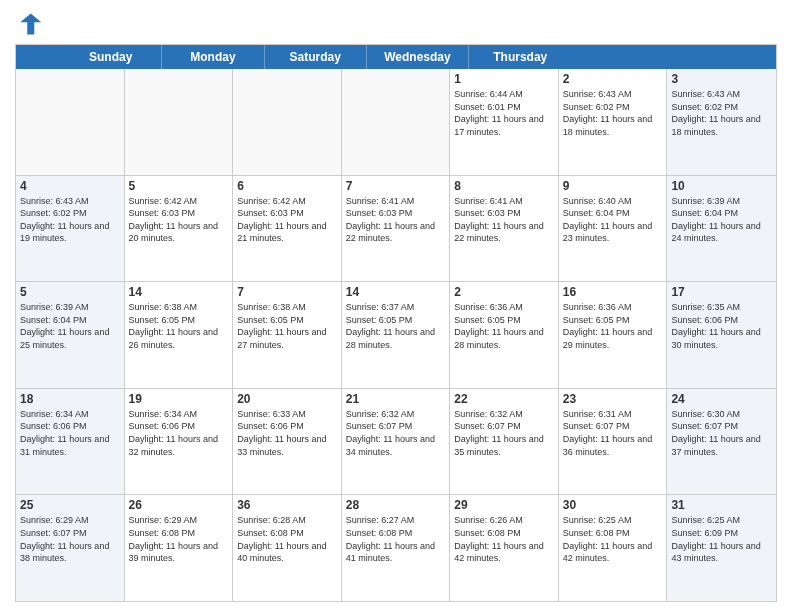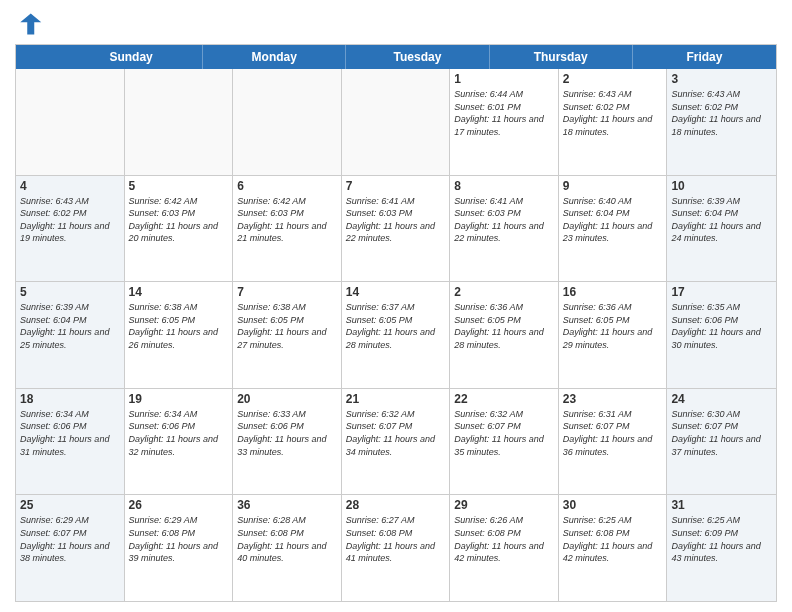--- a/index.html
+++ b/index.html
@@ -53,21 +53,21 @@
       color: #555;
     }
     .calendar {
       flex: 1;
       display: flex;
       flex-direction: column;
       border: 1px solid #ccc;
     }
     .cal-header-row {
       display: grid;
-      grid-template-columns: repeat(5, 1fr);
+      grid-template-columns: repeat(7, 1fr);
       background-color: #2a72b8;
       padding-left: 44px;
     }
     .cal-header-cell {
       color: #fff;
       font-size: 12px;
       font-weight: bold;
       text-align: center;
       padding: 5px 2px;
       border-right: 1px solid rgba(255,255,255,0.3);
@@ -99,21 +99,20 @@
     .day-num {
       font-size: 12px;
       font-weight: bold;
       color: #333;
       margin-bottom: 2px;
     }
     .day-info {
       font-size: 9px;
       color: #333;
       line-height: 1.4;
-      font-style: italic;
     }
   </style>
 </head>
 <body>
 
 <div class="page">
   <div class="header">
     <div class="logo">
       <svg class="logo-icon" viewBox="0 0 32 32">
         <polygon points="18,4 30,14 22,14 22,28 14,28 14,14 6,14" fill="#2a72b8"></polygon>
@@ -126,23 +125,23 @@
     <div class="title-block">
       <div class="calendar-title"></div>
       <div class="calendar-subtitle"></div>
     </div>
   </div>
 
   <div class="calendar">
     <div class="cal-header-row">
     <div class="cal-header-cell">Sunday</div>
         <div class="cal-header-cell">Monday</div>
-        <div class="cal-header-cell">Tuesday</div>
+        <div class="cal-header-cell">Saturday</div>
+        <div class="cal-header-cell">Wednesday</div>
         <div class="cal-header-cell">Thursday</div>
-        <div class="cal-header-cell">Friday</div>
       </div>
     <div class="cal-body">
     <div class="cal-week">
           <div class="cal-cell empty"></div>
           <div class="cal-cell empty"></div>
           <div class="cal-cell empty"></div>
           <div class="cal-cell empty"></div>
           <div class="cal-cell">
             <div class="day-num">1</div>
             <div class="day-info">Sunrise: 6:44 AM<br>Sunset: 6:01 PM<br>Daylight: 11 hours and 17 minutes.</div>

